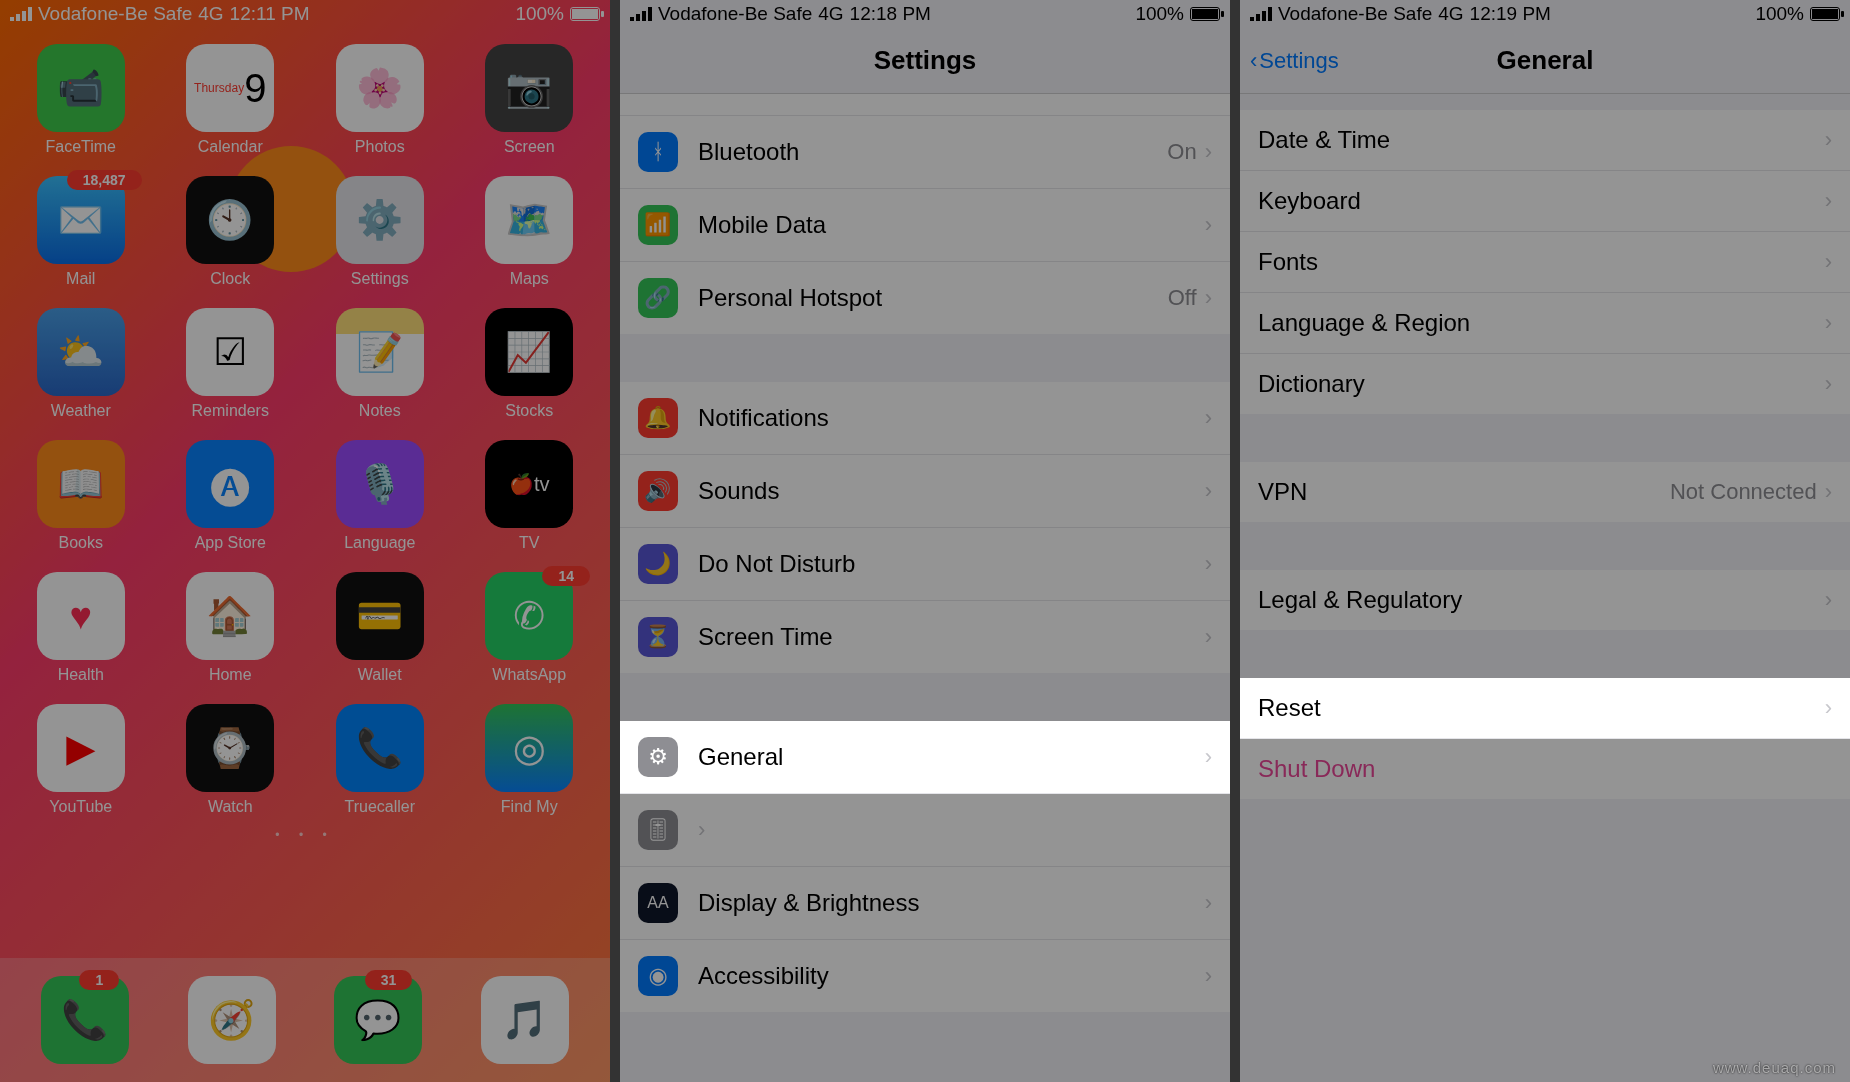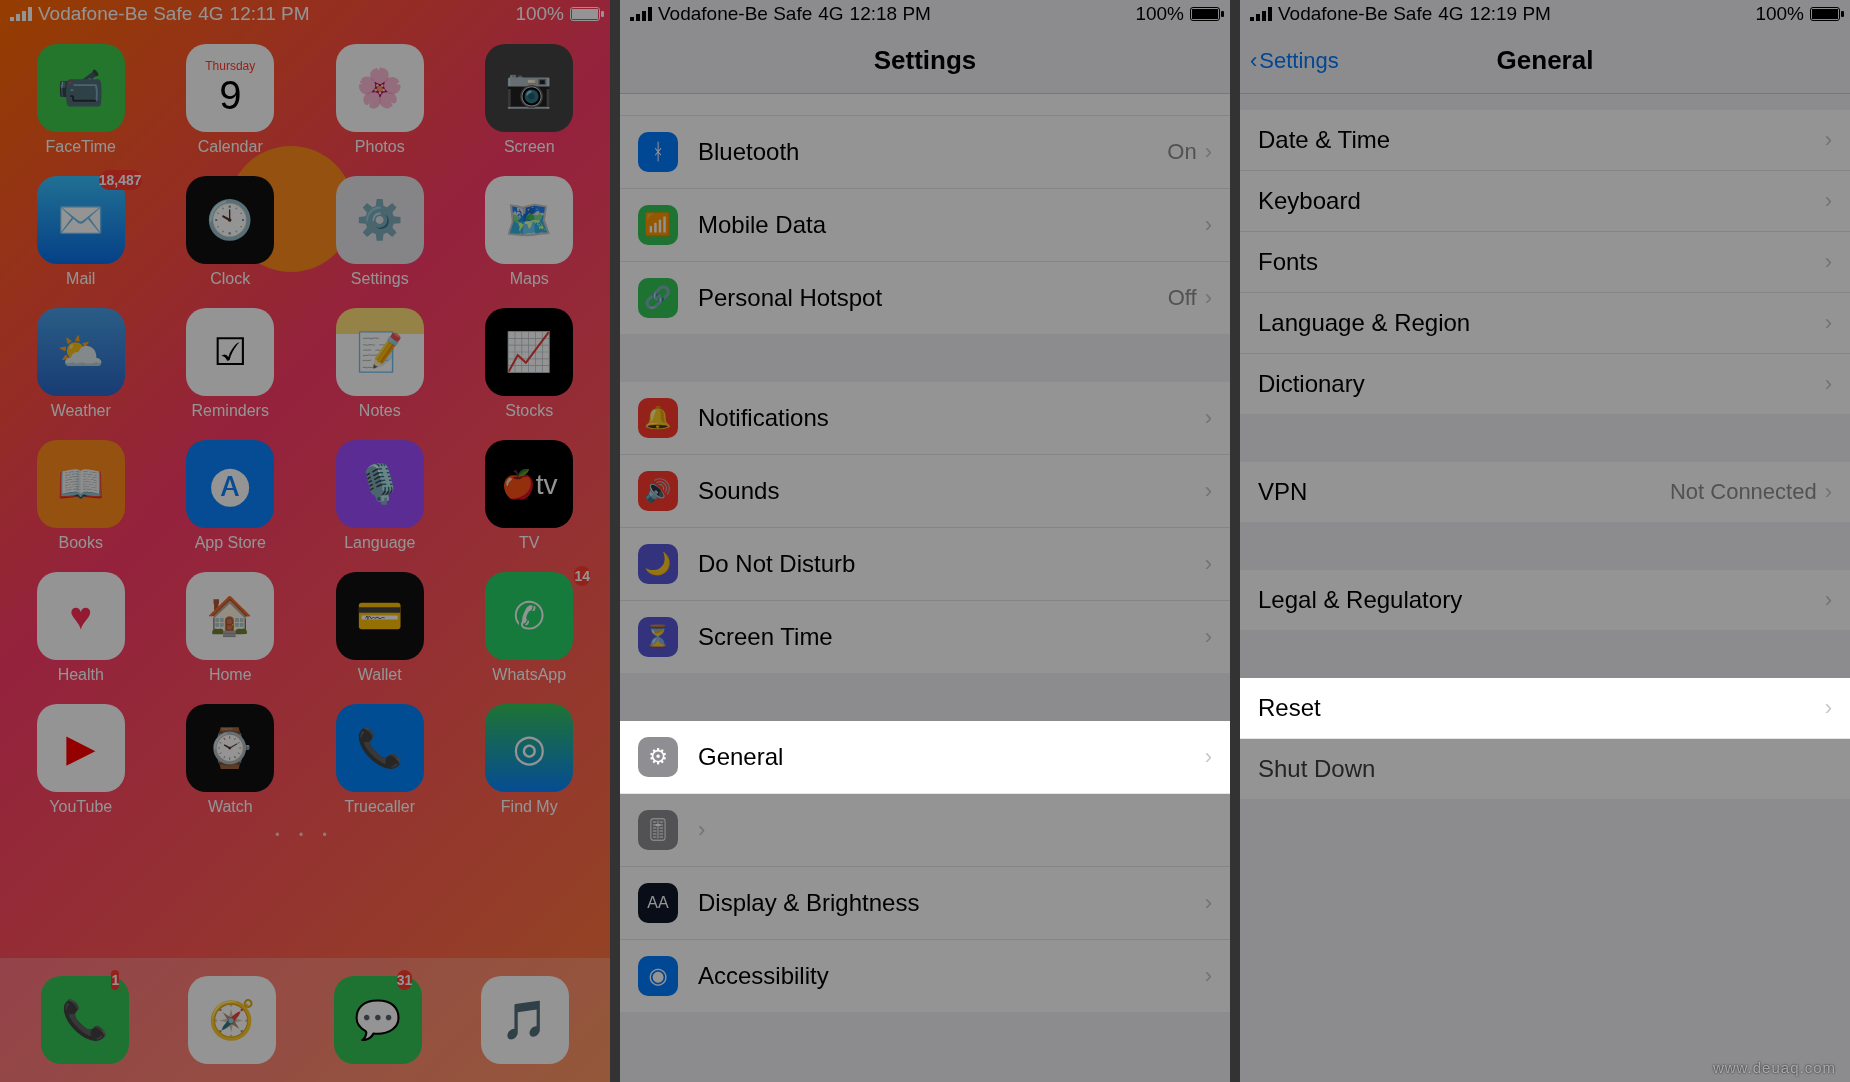--- a/index.html
+++ b/index.html
@@ -13,37 +13,37 @@
 .sb-left, .sb-right { display: flex; align-items: center; gap: 6px; }
 .screen1 .statusbar { color: #fff; position: absolute; top: 0; left: 0; right: 0; z-index: 50; }
 .screen2 .statusbar, .screen3 .statusbar { color: #000; background: #f2f1f6; }
 
 
 .screen1 { background: linear-gradient(135deg, #ff6a00 0%, #ff3b6b 40%, #ff7b3a 100%); padding-top: 36px; }
 .app-grid { display: grid; grid-template-columns: repeat(4, 1fr); gap: 20px 8px; padding: 8px 10px; }
 .app { display: flex; flex-direction: column; align-items: center; gap: 6px; position: relative; }
 .app .icon { width: 88px; height: 88px; border-radius: 20px; display: flex; align-items: center; justify-content: center; font-size: 38px; color: #fff; }
 .app .label { color: #fff; font-size: 16px; font-weight: 400; }
-.badge { position: absolute; top: -6px; right: 10px; background: #ff3b30; color: #fff; font-size: 14px; border-radius: 999px; padding: 2px 0; font-weight: 700; }
+.badge { position: absolute; top: -6px; right: 10px; background: #ff3b30; color: #fff; font-size: 14px; border-radius: 999px; padding: 2px 16px; font-weight: 700; }
 .dots { text-align: center; color: rgba(255,255,255,0.7); letter-spacing: 8px; font-size: 12px; margin-top: 4px; }
 .dock { position: absolute; bottom: 0; left: 0; right: 0; background: rgba(255,255,255,0.22); display: flex; justify-content: space-around; padding: 18px 12px; }
 .highlight-circle { position: absolute; width: 126px; height: 126px; border-radius: 50%; background: #ff8c1a; top: 146px; left: 228px; z-index: 0; }
 
 
 .navbar { height: 66px; display: flex; align-items: center; justify-content: center; background: #f2f1f6; font-size: 26px; font-weight: 700; position: relative; border-bottom: 1px solid #cfcfd1; }
 .navback { position: absolute; left: 10px; display: flex; align-items: center; color: #007aff; font-size: 22px; font-weight: 400; gap: 2px; }
 .list-group { background: #fff; }
 .row { display: flex; align-items: center; padding: 16px 18px; font-size: 24px; color: #000; border-bottom: 1px solid #e5e5e9; background: #fff; }
 .row:last-child { border-bottom: none; }
 .row .ricon { width: 40px; height: 40px; border-radius: 10px; margin-right: 20px; display: flex; align-items: center; justify-content: center; color: #fff; font-size: 22px; }
 .row .rlabel { flex: 1; }
 .row .rvalue { color: #8e8e93; font-size: 22px; margin-right: 8px; }
 .row .chevron { color: #c7c7cc; font-size: 22px; }
 .gap { height: 48px; background: #f2f1f6; }
-.blue-link { color: #404040; }
+.blue-link { color: #ec4899; }
 
 
 .dim { position: absolute; inset: 0; background: rgba(0,0,0,0.42); pointer-events: none; z-index: 60; }
 
 
 .wm { position: absolute; bottom: 6px; right: 14px; color: rgba(255,255,255,0.55); font-size: 15px; letter-spacing: 1px; text-shadow: 0 0 2px #000; z-index: 100; }
 
 
 .sig { display: inline-flex; align-items: flex-end; gap: 2px; height: 14px; }
 .sig span { width: 4px; background: currentColor; }
@@ -79,21 +79,21 @@
   </div>
 
   <div class="highlight-circle"></div>
 
   <div class="app-grid">
     <div class="app">
           <div class="icon" style="background:#3ecb4c">📹</div>
           <div class="label">FaceTime</div>
         </div>
     <div class="app">
-          <div class="icon" style="background:#fff;color:#000;flex-direction:column;font-size:12px">
+          <div class="icon" style="background:#fff;color:#000;font-size:12px">
             <span style="color:#ff3b30;font-size:12px">Thursday</span>
             <span style="font-size:40px;font-weight:300;color:#000">9</span>
           </div>
           <div class="label">Calendar</div>
         </div>
     <div class="app">
           <div class="icon" style="background:#fff">🌸</div>
           <div class="label">Photos</div>
         </div>
     <div class="app">
@@ -139,21 +139,21 @@
         </div>
     <div class="app">
           <div class="icon" style="background:#0a84ff">🅐</div>
           <div class="label">App Store</div>
         </div>
     <div class="app">
           <div class="icon" style="background:#9b4dff">🎙️</div>
           <div class="label">Language</div>
         </div>
     <div class="app">
-          <div class="icon" style="background:#000;font-size:28px">🍎tv</div>
+          <div class="icon" style="background:#000;font-size:20px">🍎tv</div>
           <div class="label">TV</div>
         </div>
     <div class="app">
           <div class="icon" style="background:#fff;color:#ff2d55">♥</div>
           <div class="label">Health</div>
         </div>
     <div class="app">
           <div class="icon" style="background:#fff;color:#ff9500">🏠</div>
           <div class="label">Home</div>
         </div>

